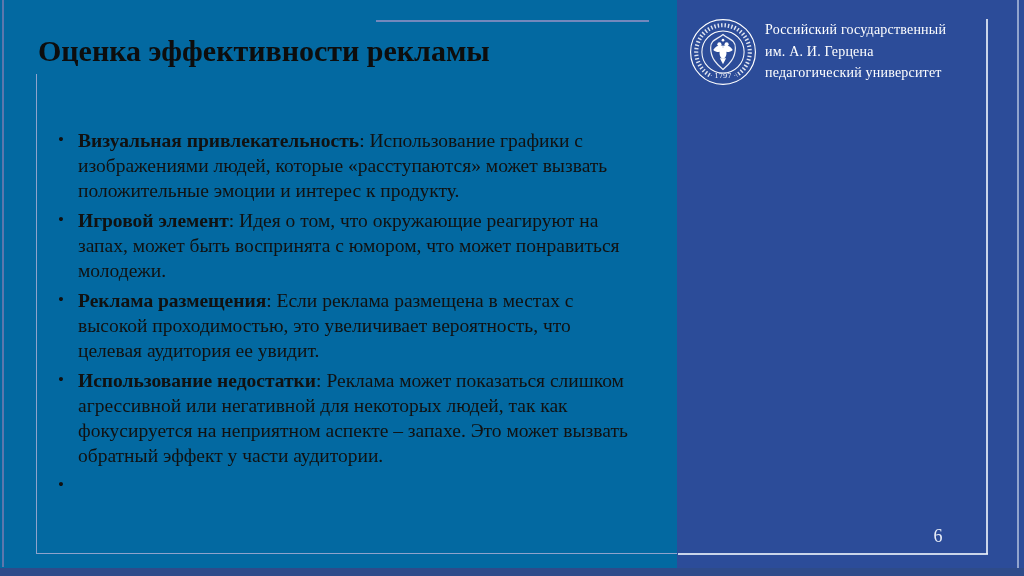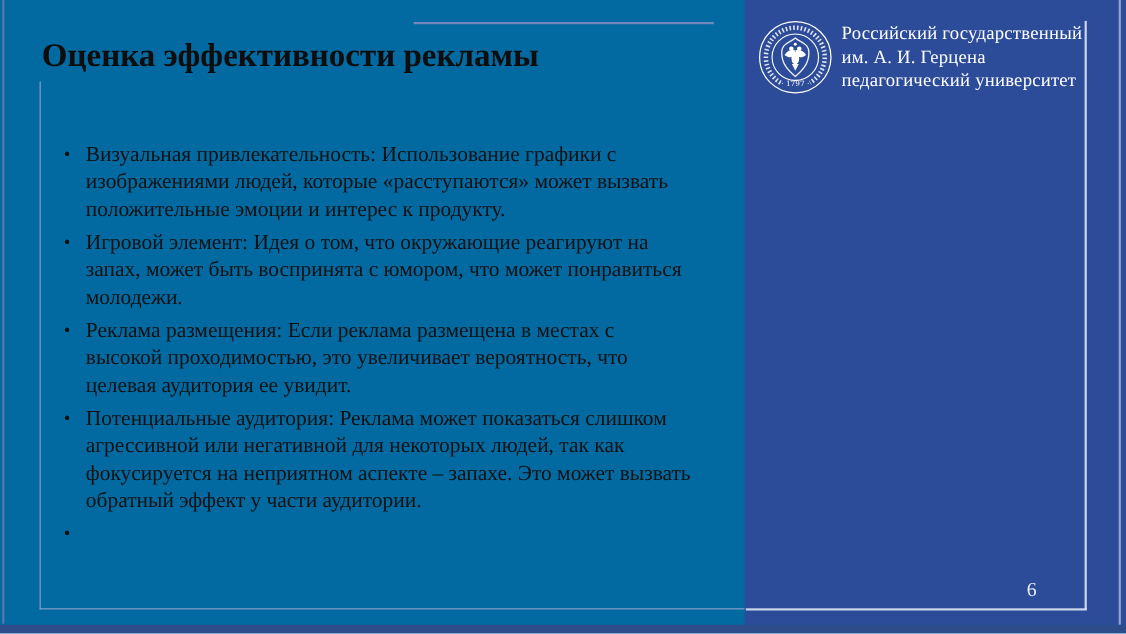--- a/index.html
+++ b/index.html
@@ -31,21 +31,21 @@
     margin:0; padding:0; list-style:none;
   }
   .bullets li {
     position:relative; padding-left:20px; margin:0 0 5px 0;
     font-size:19.5px; line-height:25px; color:#111111;
     min-height:25px;
   }
   .bullets .dot {
     position:absolute; left:0; top:-1px; font-size:17px; color:#111111;
   }
-  .bullets b { font-weight:normal; }
+  .bullets b { font-weight:bold; }
   .blue-panel {
     position:absolute; left:677px; top:0; width:347px; height:568px;
     background:#2c4c99;
   }
   .frame-v {
     position:absolute; left:309px; top:19px; width:2px; height:535px;
     background:rgba(230,237,248,0.85);
   }
   .frame-h {
     position:absolute; left:1px; top:553px; width:310px; height:2px;
@@ -53,21 +53,21 @@
   }
   .frame-right {
     position:absolute; left:340px; top:0; width:2px; height:568px;
     background:rgba(230,237,248,0.55);
   }
   .logo {
     position:absolute; left:11px; top:17px; width:70px; height:70px;
   }
   .univ {
     position:absolute; left:88px; top:19px;
-    font-size:17px; line-height:21.5px; color:#ffffff;
+    font-size:14px; line-height:21.5px; color:#ffffff;
     letter-spacing:0.2px;
   }
   .pagenum {
     position:absolute; left:249px; top:525px; width:24px;
     text-align:center; font-size:18px; line-height:22px; color:#e9eef8;
   }
   .bottom-bar {
     position:absolute; left:0; bottom:0; width:1024px; height:8px;
     background:#2e4b8a;
   }
@@ -87,21 +87,21 @@
       <li>
         <span class="dot">•</span><b>Визуальная привлекательность</b><span>: Использование графики с изображениями людей, которые «расступаются» может вызвать положительные эмоции и интерес к продукту.</span>
       </li>
       <li>
         <span class="dot">•</span><b>Игровой элемент</b><span>: Идея о том, что окружающие реагируют на запах, может быть воспринята с юмором, что может понравиться молодежи.</span>
       </li>
       <li>
         <span class="dot">•</span><b>Реклама размещения</b><span>: Если реклама размещена в местах с высокой проходимостью, это увеличивает вероятность, что целевая аудитория ее увидит.</span>
       </li>
       <li>
-        <span class="dot">•</span><b>Потенциальные аудитория</b><span>: Реклама может показаться слишком агрессивной или негативной для некоторых людей, так как фокусируется на неприятном аспекте – запахе. Это может вызвать обратный эффект у части аудитории.</span>
+        <span class="dot">•</span><b>Использование недостатки</b><span>: Реклама может показаться слишком агрессивной или негативной для некоторых людей, так как фокусируется на неприятном аспекте – запахе. Это может вызвать обратный эффект у части аудитории.</span>
       </li>
       <li>
         <span class="dot">•</span><b></b><span></span>
       </li>
     </ul>
   </div>
 
   <div class="blue-panel">
     <div class="frame-v"></div>
     <div class="frame-h"></div>

